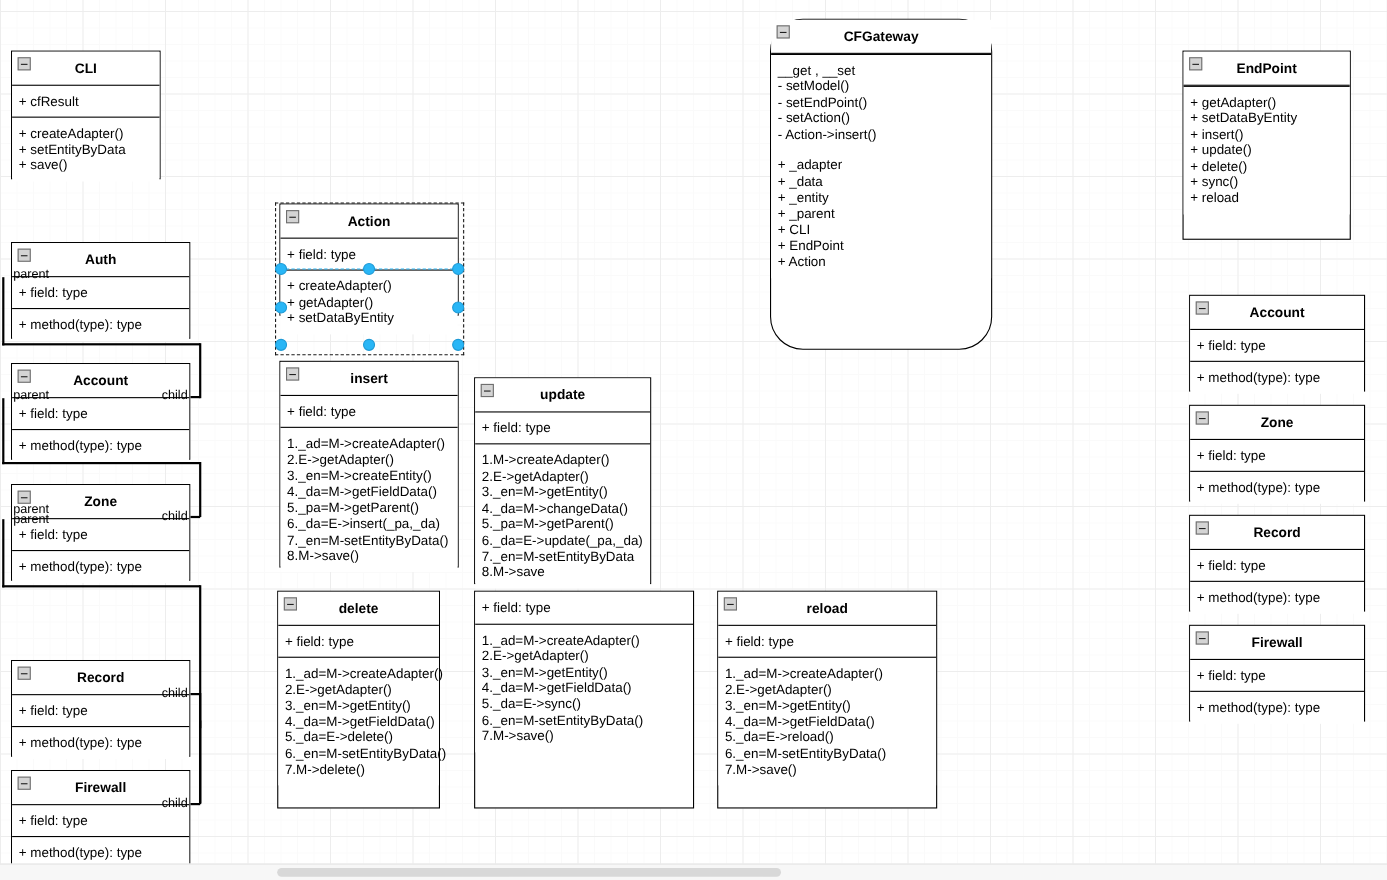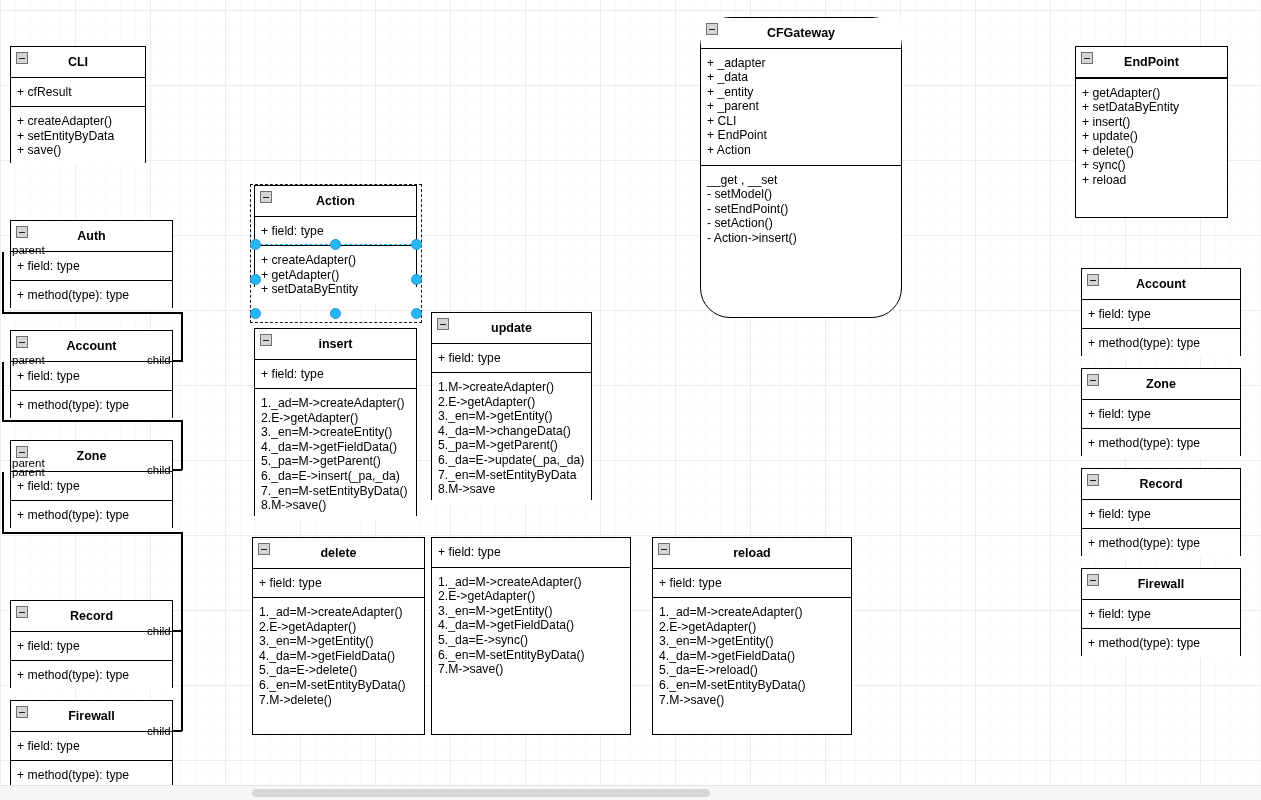--- a/index.html
+++ b/index.html
@@ -173,36 +173,36 @@
         <div class="row">+ cfResult</div>
       </div>
       <div class="uml-section divided">
         <div class="row">+ createAdapter()</div>
         <div class="row">+ setEntityByData</div>
         <div class="row">+ save()</div>
       </div>
     </div>
     <div class="uml-box" style="left: 700px; top: 17px; width: 202px; height: 301px; border-radius: 30px;">
       <div class="uml-title"><span class="collapse-icon"></span><span>CFGateway</span></div>
+      <div class="uml-section divided">
+        <div class="row">__get , __set</div>
+        <div class="row">- setModel()</div>
+        <div class="row">- setEndPoint()</div>
+        <div class="row">- setAction()</div>
+        <div class="row">- Action-&gt;insert()</div>
+      </div>
       <div class="uml-section">
         <div class="row">+ _adapter</div>
         <div class="row">+ _data</div>
         <div class="row">+ _entity</div>
         <div class="row">+ _parent</div>
         <div class="row">+ CLI</div>
         <div class="row">+ EndPoint</div>
         <div class="row">+ Action</div>
       </div>
-      <div class="uml-section divided">
-        <div class="row">__get , __set</div>
-        <div class="row">- setModel()</div>
-        <div class="row">- setEndPoint()</div>
-        <div class="row">- setAction()</div>
-        <div class="row">- Action-&gt;insert()</div>
-      </div>
     </div>
     <div class="uml-box" style="left: 1075px; top: 46px; width: 153px; height: 172px;">
       <div class="uml-title"><span class="collapse-icon"></span><span>EndPoint</span></div>
       <div class="uml-section divided">
         <div class="row">+ getAdapter()</div>
         <div class="row">+ setDataByEntity</div>
         <div class="row">+ insert()</div>
         <div class="row">+ update()</div>
         <div class="row">+ delete()</div>
         <div class="row">+ sync()</div>
@@ -274,37 +274,37 @@
         <div class="row">1._ad=M-&gt;createAdapter()</div>
         <div class="row">2.E-&gt;getAdapter()</div>
         <div class="row">3._en=M-&gt;createEntity()</div>
         <div class="row">4._da=M-&gt;getFieldData()</div>
         <div class="row">5._pa=M-&gt;getParent()</div>
         <div class="row">6._da=E-&gt;insert(_pa,_da)</div>
         <div class="row">7._en=M-setEntityByData()</div>
         <div class="row">8.M-&gt;save()</div>
       </div>
     </div>
-    <div class="uml-box" style="left: 431px; top: 312px; width: 161px; height: 188px;">
+    <div class="uml-box" style="left: 431px; top: 343px; width: 161px; height: 188px;">
       <div class="uml-title"><span class="collapse-icon"></span><span>update</span></div>
       <div class="uml-section">
         <div class="row">+ field: type</div>
       </div>
       <div class="uml-section divided">
         <div class="row">1.M-&gt;createAdapter()</div>
         <div class="row">2.E-&gt;getAdapter()</div>
         <div class="row">3._en=M-&gt;getEntity()</div>
         <div class="row">4._da=M-&gt;changeData()</div>
         <div class="row">5._pa=M-&gt;getParent()</div>
         <div class="row">6._da=E-&gt;update(_pa,_da)</div>
         <div class="row">7._en=M-setEntityByData</div>
         <div class="row">8.M-&gt;save</div>
       </div>
     </div>
-    <div class="uml-box" style="left: 252px; top: 537px; width: 173px; height: 198px;">
+    <div class="uml-box" style="left: 252px; top: 537px; width: 148px; height: 198px;">
       <div class="uml-title"><span class="collapse-icon"></span><span>delete</span></div>
       <div class="uml-section">
         <div class="row">+ field: type</div>
       </div>
       <div class="uml-section divided">
         <div class="row">1._ad=M-&gt;createAdapter()</div>
         <div class="row">2.E-&gt;getAdapter()</div>
         <div class="row">3._en=M-&gt;getEntity()</div>
         <div class="row">4._da=M-&gt;getFieldData()</div>
         <div class="row">5._da=E-&gt;delete()</div>

